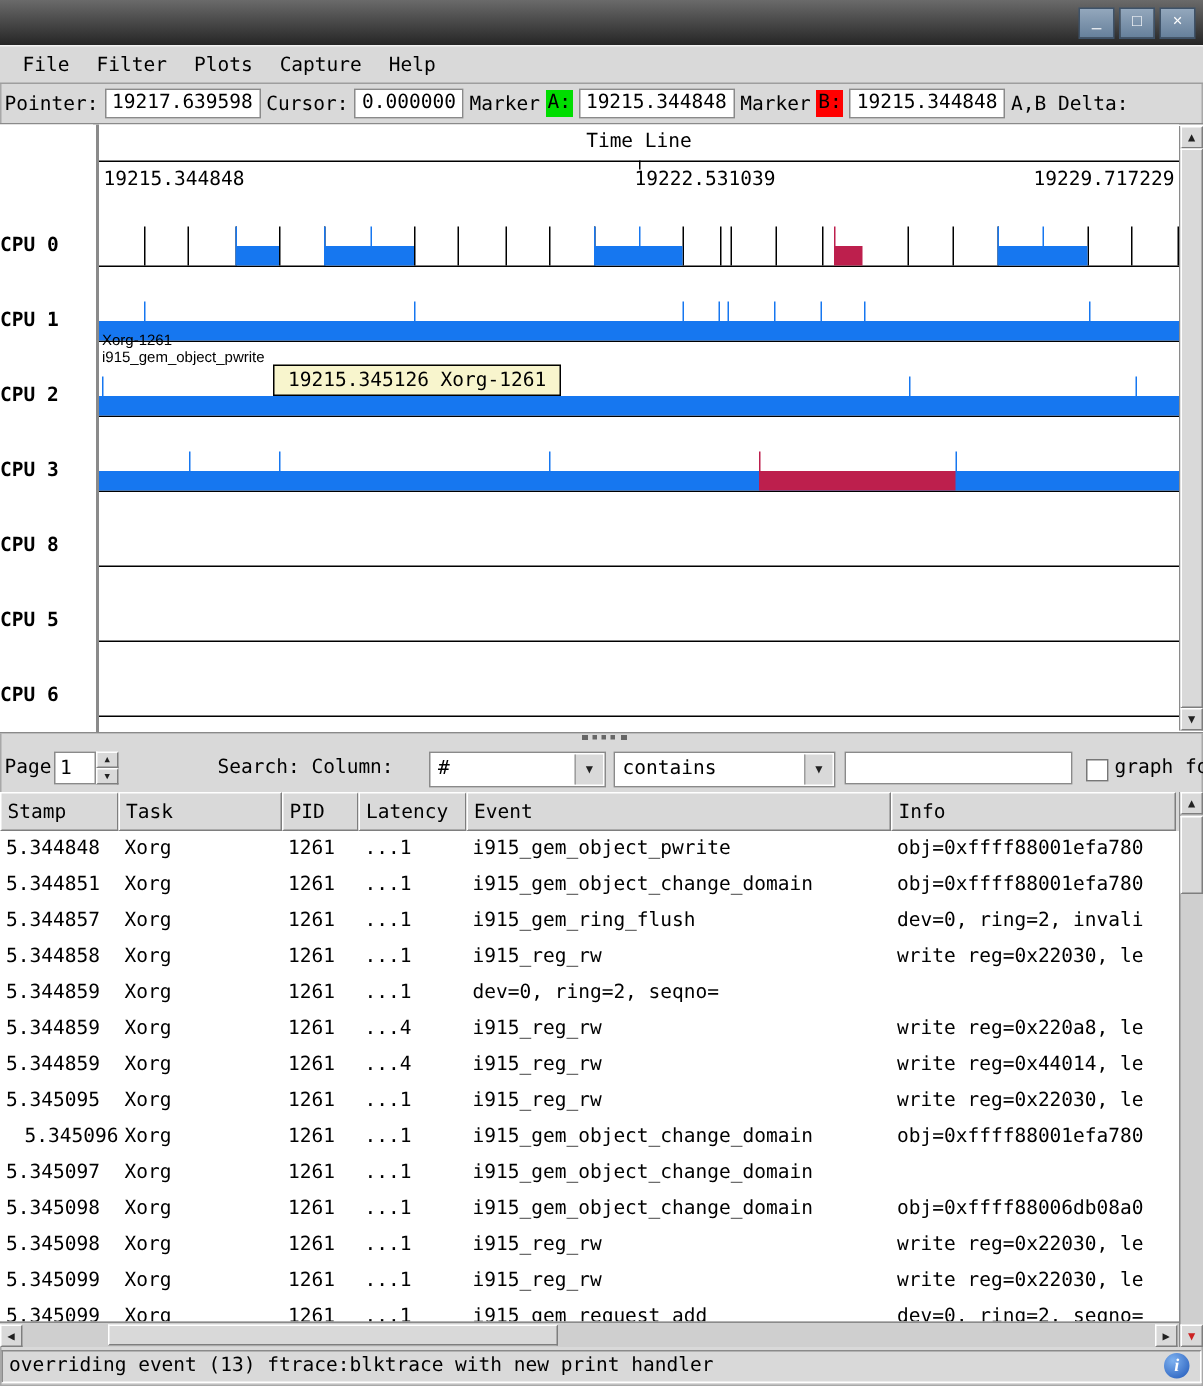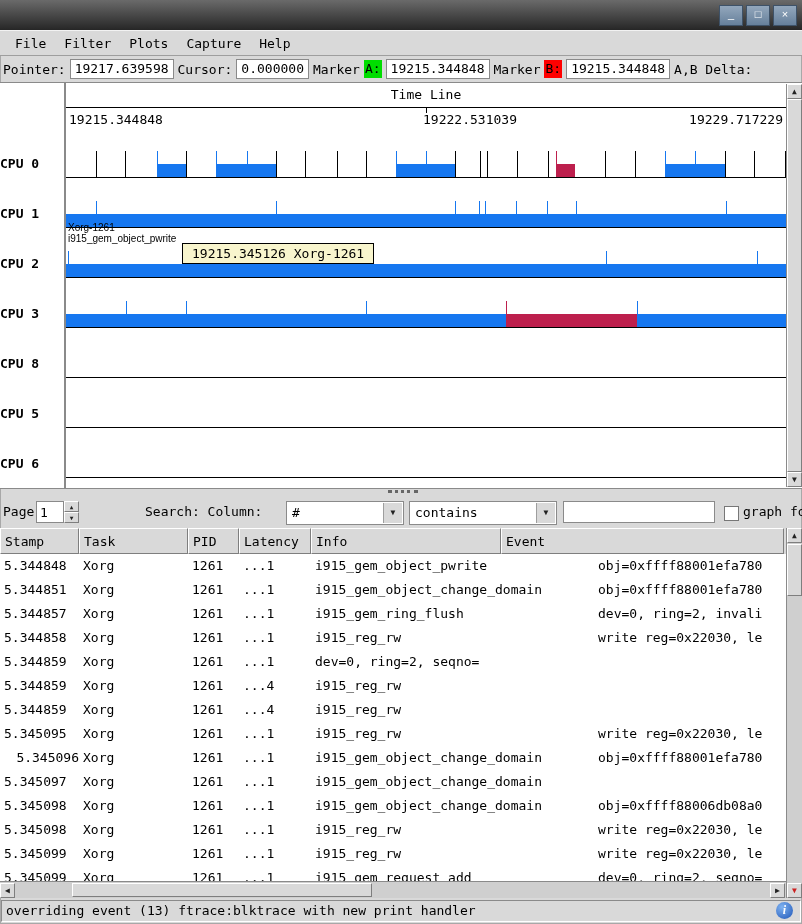--- a/index.html
+++ b/index.html
@@ -251,22 +251,22 @@
     <input class="entry" style="left: 563px; top: 4px; width: 152px;" value="">
     <div class="checkbox"></div>
     <span class="clabel" style="left:743px;white-space:nowrap;">graph follows</span>
   </div>
 
   <div class="thead">
       <div class="hcell" style="width: 79px;">Stamp</div>
       <div class="hcell" style="width: 109px;">Task</div>
       <div class="hcell" style="width: 51px;">PID</div>
       <div class="hcell" style="width: 72px;">Latency</div>
+      <div class="hcell" style="width: 283px;">Event</div>
       <div class="hcell" style="width: 190px;">Info</div>
-      <div class="hcell" style="width: 283px;">Event</div>
     </div>
   <div class="tbody">
       <div class="trow">
         <div class="tcell" style="width: 79px;">5.344848</div>
         <div class="tcell" style="width: 109px;">Xorg</div>
         <div class="tcell" style="width: 51px;">1261</div>
         <div class="tcell" style="width: 72px;">...1</div>
         <div class="tcell" style="width: 283px;">i915_gem_object_pwrite</div>
         <div class="tcell" style="width: 190px;">obj=0xffff88001efa780</div>
       </div>
@@ -300,27 +300,29 @@
         <div class="tcell" style="width: 51px;">1261</div>
         <div class="tcell" style="width: 72px;">...1</div>
         <div class="tcell" style="width: 190px;">dev=0, ring=2, seqno=</div>
       </div>
       <div class="trow">
         <div class="tcell" style="width: 79px;">5.344859</div>
         <div class="tcell" style="width: 109px;">Xorg</div>
         <div class="tcell" style="width: 51px;">1261</div>
         <div class="tcell" style="width: 72px;">...4</div>
         <div class="tcell" style="width: 283px;">i915_reg_rw</div>
+        <div class="tcell" style="width: 190px;">write reg=0x220a8, le</div>
       </div>
       <div class="trow">
         <div class="tcell" style="width: 79px;">5.344859</div>
         <div class="tcell" style="width: 109px;">Xorg</div>
         <div class="tcell" style="width: 51px;">1261</div>
         <div class="tcell" style="width: 72px;">...4</div>
         <div class="tcell" style="width: 283px;">i915_reg_rw</div>
+        <div class="tcell" style="width: 190px;">write reg=0x44014, le</div>
       </div>
       <div class="trow">
         <div class="tcell" style="width: 79px;">5.345095</div>
         <div class="tcell" style="width: 109px;">Xorg</div>
         <div class="tcell" style="width: 51px;">1261</div>
         <div class="tcell" style="width: 72px;">...1</div>
         <div class="tcell" style="width: 283px;">i915_reg_rw</div>
         <div class="tcell" style="width: 190px;">write reg=0x22030, le</div>
       </div>
       <div class="trow">

